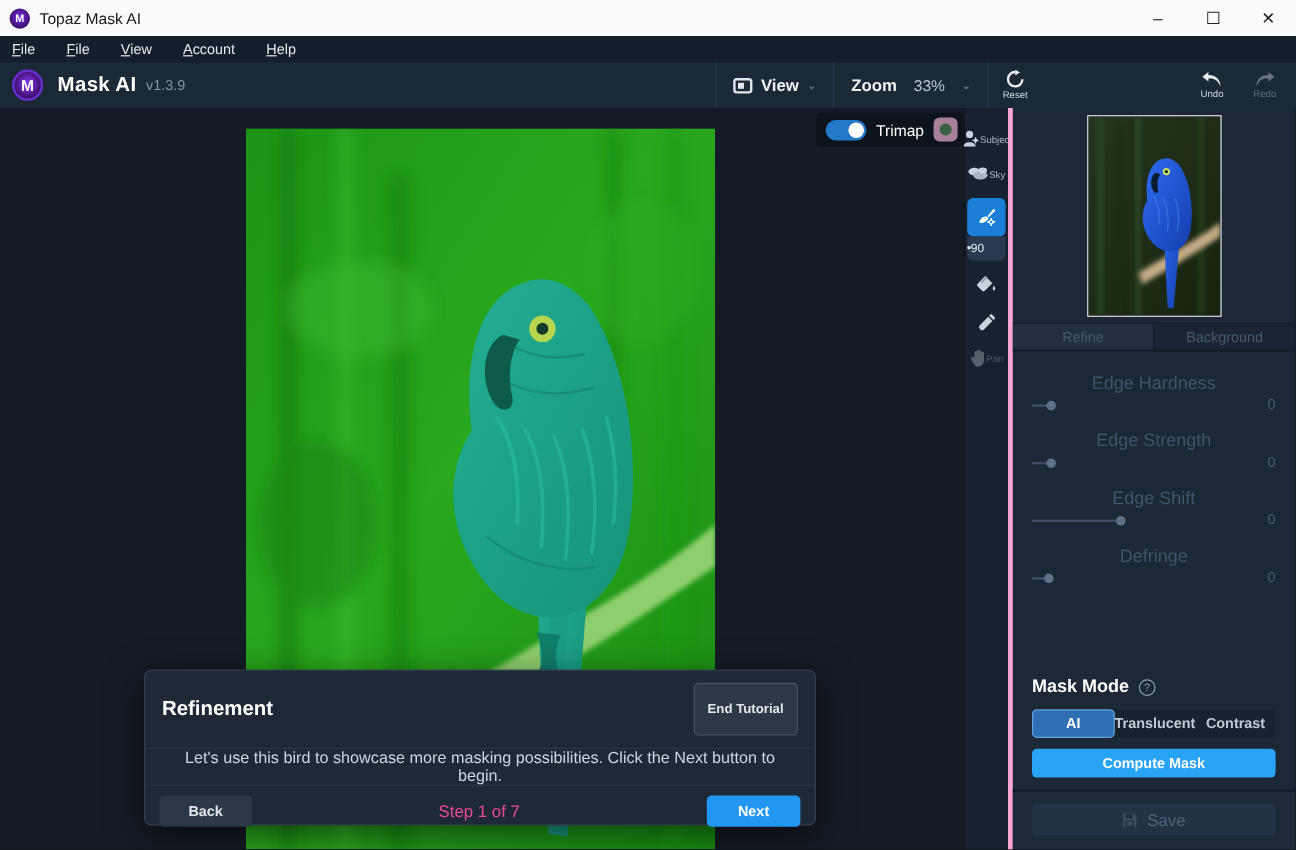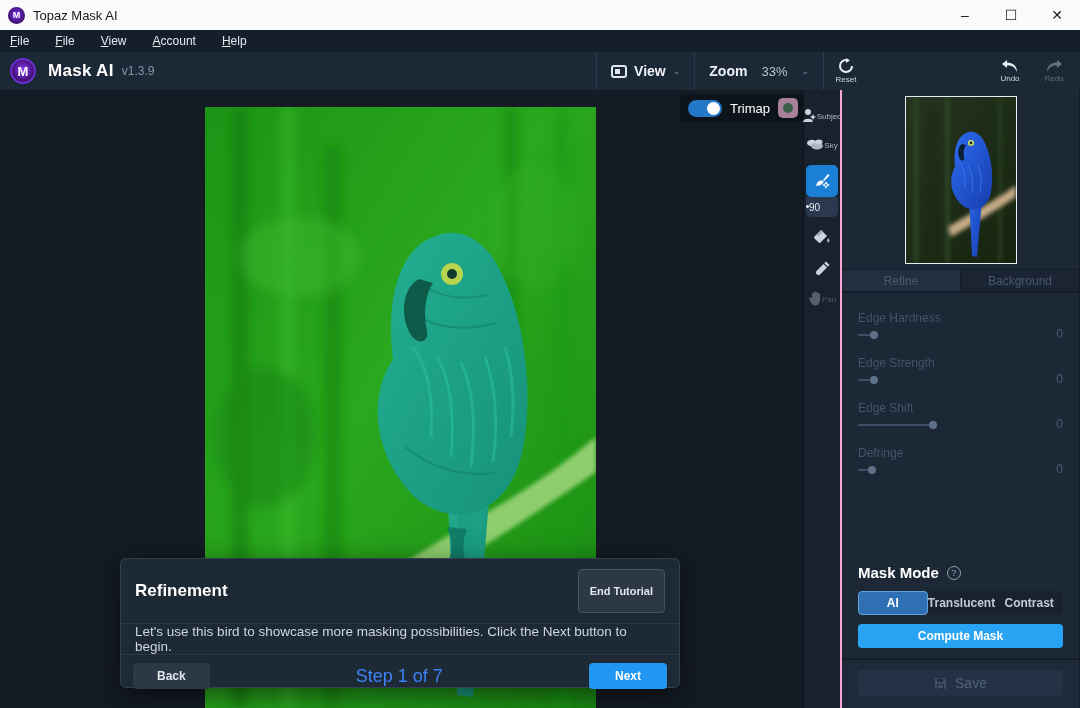--- a/index.html
+++ b/index.html
@@ -42,21 +42,21 @@
   .zoom-label { font-size:14px; font-weight:bold; color:#eef2f6; }
   .zoom-value { font-size:13px; color:#b9c4d1; }
   .iconbtn { display:flex; flex-direction:column; align-items:center; justify-content:center;
     width:44px; height:100%; color:#e8edf2; }
   .iconbtn svg { display:block; }
   .iconbtn .lbl { font-size:8px; margin-top:1px; color:#cfd8e0; }
   .iconbtn.dim { opacity:.38; }
   .undoredo { display:flex; margin:0 4px 0 120px; }
 
   
-  .workspace { position:absolute; top:90px; left:0; right:0; bottom:0; display:flex; }
+  .workspace { position:absolute; top:90px; left:0; right:0; bottom:0; display:flex;text-align:center; }
   .canvas { position:relative; width:803px; height:100%; background:#141b24; overflow:hidden; }
   .main-image { position:absolute; left:205px; top:17px; width:391px; height:601px; }
   .main-image svg { display:block; width:100%; height:100%; }
 
   .trimap-bar { position:absolute; top:4px; right:0px; height:28px; background:#0d131b;
     border-radius:4px; display:flex; align-items:center; padding:0 5px 0 8px; gap:8px; }
   .toggle { width:34px; height:17px; border-radius:9px; background:#2478c8; position:relative; }
   .toggle::after { content:""; position:absolute; right:2px; top:2px; width:13px; height:13px;
     border-radius:50%; background:#fff; }
   .trimap-label { font-size:13px; color:#fff; }
@@ -71,35 +71,35 @@
   .tool .tlbl { font-size:8px; margin-top:1px; color:#aab6c2; }
   .tool.selected { background:#1b7fd6; border-radius:5px; width:32px; height:32px;
     justify-content:center; margin-bottom:0; }
   .brushsize { width:32px; background:#2a3850; border-radius:0 0 5px 5px; display:flex;
     flex-direction:row; align-items:center; padding:5px 0 4px; margin-bottom:12px; }
   .brushsize .dot { width:3px; height:3px; border-radius:50%; background:#e8edf2; margin-bottom:3px; }
   .brushsize .num { font-size:10px; color:#e8edf2; }
   .tool.dim { opacity:.35; }
 
   
-  .panel { width:239px; background:#1c2835; border-left:2px solid #f9a8d4;
+  .panel { width:239px; background:#1c2835; border-left:4px solid #f9a8d4;
     display:flex; flex-direction:column; position:relative; }
   .thumb-zone { height:180px; display:flex; align-items:center; justify-content:center;
     border-bottom:1px solid #131d28; }
   .thumb { width:112px; height:168px; border:1px solid #e8edf2; }
   .thumb svg { display:block; width:100%; height:100%; }
   .tabs { display:flex; height:23px; border-bottom:2px solid #131d28; }
   .tab { flex:1; display:flex; align-items:center; justify-content:center; font-size:12px;
     color:#48596e; }
   .tab.active { background:#232f40; }
   .tab:not(.active) { background:#1a2432; border-left:1px solid #131d28; }
 
   .sliders { padding:18px 16px 0; }
   .slider-row { margin-bottom:17px; position:relative; }
-  .slider-label { font-size:12px; color:#42546a; margin-bottom:6px; }
+  .slider-label { font-size:15px; color:#42546a; margin-bottom:6px; }
   .slider-track-zone { position:relative; height:8px; margin-right:45px; }
   .slider-fill { position:absolute; left:0; top:3px; height:2px; background:#3c4e64; }
   .slider-thumb { position:absolute; top:0; width:8px; height:8px; border-radius:50%;
     background:#5e7188; transform:translateX(-4px); }
   .slider-value { position:absolute; right:0; bottom:-2px; font-size:12px; color:#4a5c72; }
 
   .maskmode { margin-top:auto; padding:12px 16px 10px; }
   .maskmode-head { display:flex; align-items:center; gap:8px; margin-bottom:10px; }
   .maskmode-label { font-size:15px; font-weight:bold; color:#fff; }
   .help-icon { width:14px; height:14px; border-radius:50%; border:1px solid #8fa0b0; color:#8fa0b0;
@@ -122,21 +122,21 @@
   .dialog-head { display:flex; align-items:center; justify-content:space-between;
     padding:10px 14px; border-bottom:1px solid #2c3844; }
   .dialog-title { font-size:17px; font-weight:bold; color:#fff; }
   .end-btn { background:#2c3846; border:1px solid #46545f; border-radius:4px; padding:15px 11px;
     font-size:11px; font-weight:bold; color:#e0e6ec; }
   .dialog-body { flex:1; display:flex; align-items:center; padding:0 14px;
     border-bottom:1px solid #2c3844; font-size:13.5px; color:#cdd6e0; }
   .dialog-foot { display:flex; align-items:center; justify-content:space-between; padding:8px 12px; }
   .back-btn { background:#2c3846; border-radius:4px; padding:6px 24px; font-size:12px;
     font-weight:bold; color:#e0e6ec; }
-  .step-text { font-size:18px; color:#3b82f6; }
+  .step-text { font-size:14px; color:#ec4899; }
   .next-btn { background:#2196f3; border-radius:4px; padding:6px 26px; font-size:12px;
     font-weight:bold; color:#fff; }
 </style>
 </head>
 <body>
 
 <div class="window">
 
   <div class="titlebar">
     <div class="titlebar-logo">M</div>

